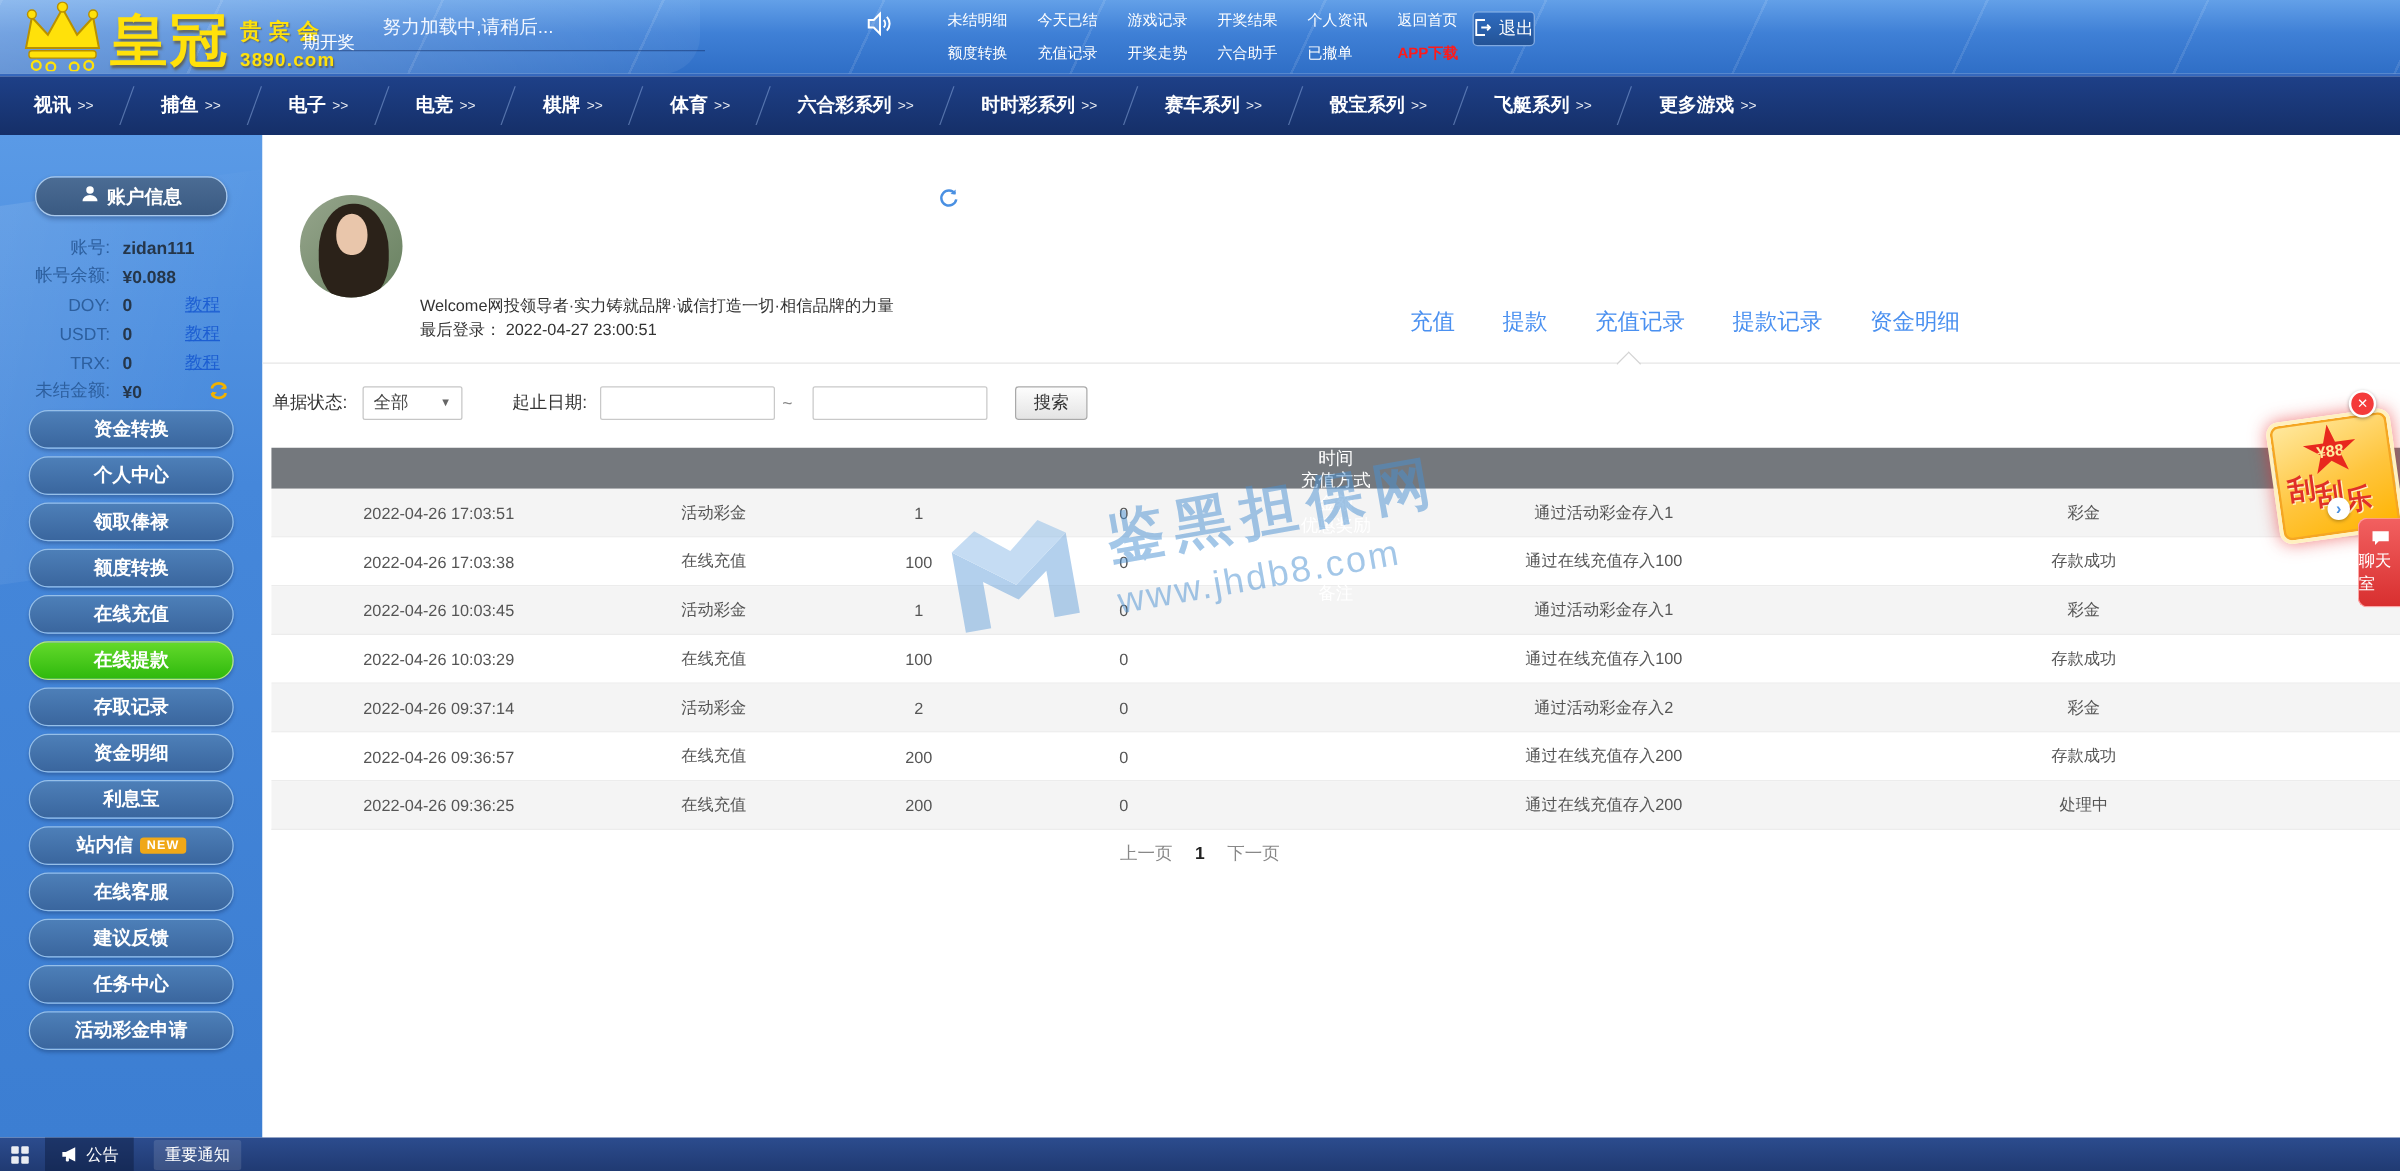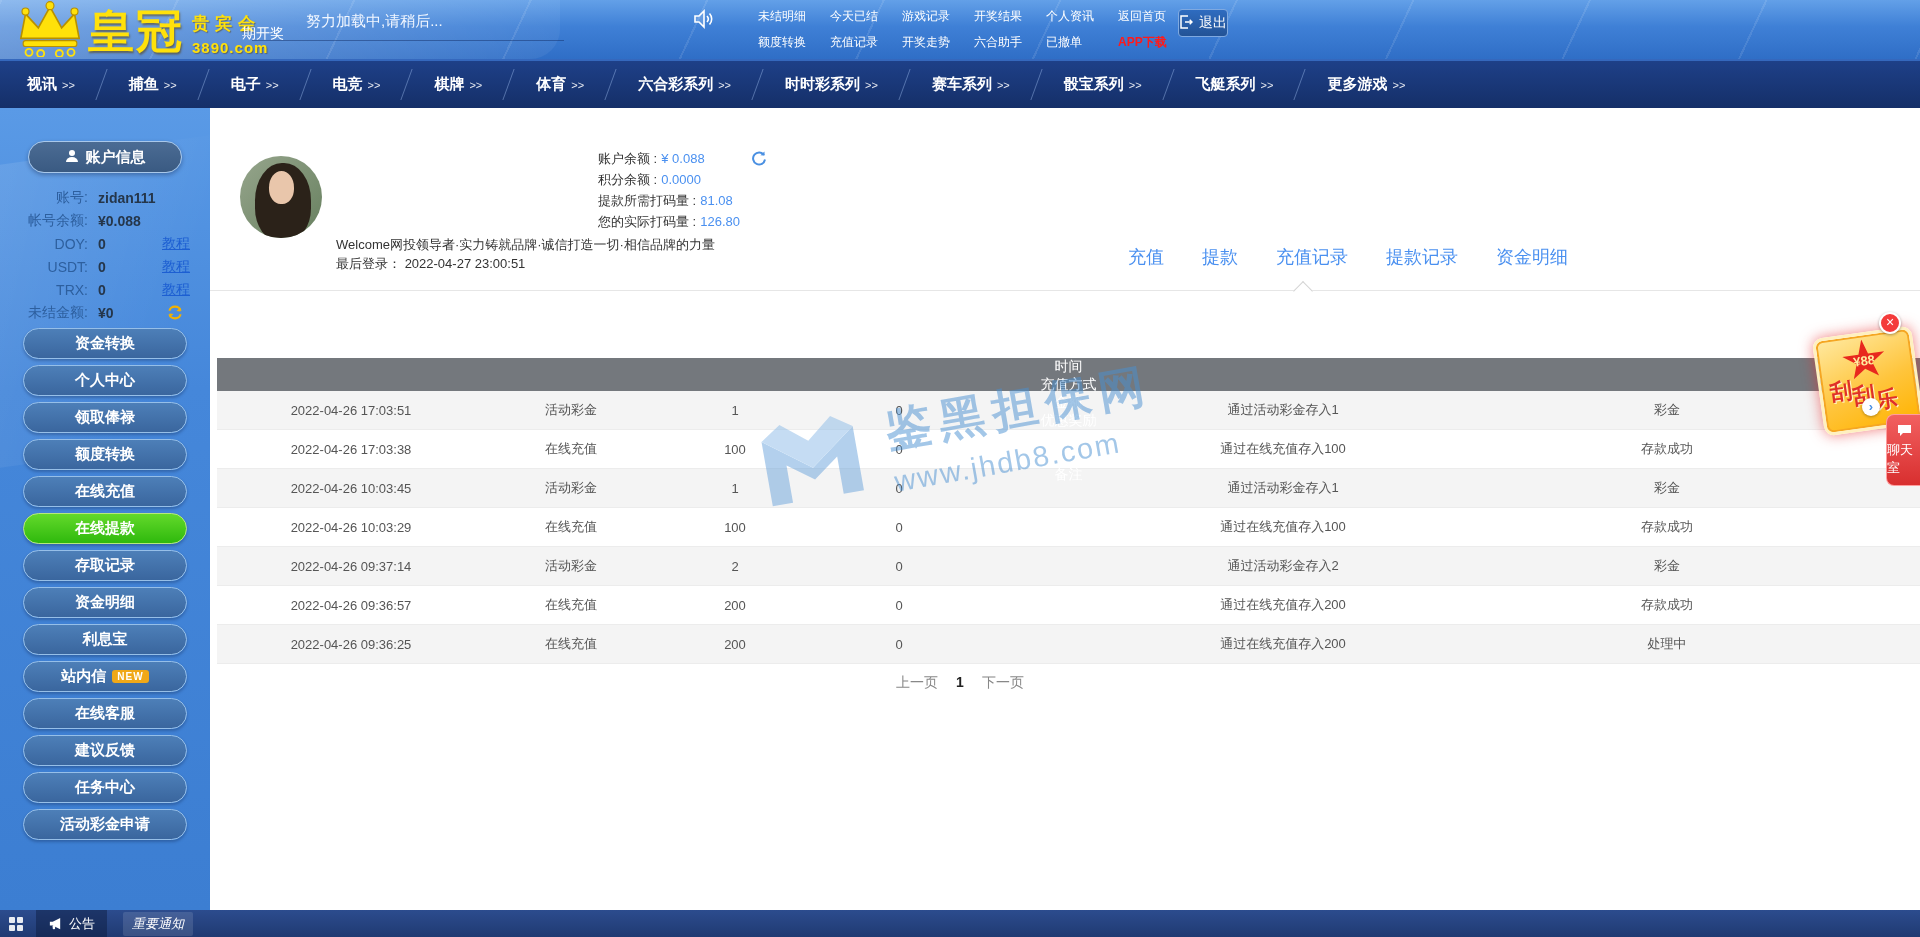--- a/index.html
+++ b/index.html
@@ -48,21 +48,21 @@
   .side::before{content:'';position:absolute;left:-80px;top:40px;width:420px;height:300px;
        background:linear-gradient(115deg,rgba(255,255,255,.14),transparent 60%);transform:rotate(-8deg);}
   .acct{position:absolute;left:28px;top:33px;width:154px;height:32px;border-radius:17px;
        display:flex;align-items:center;justify-content:center;gap:7px;cursor:pointer;
        background:linear-gradient(180deg,#4b6c94,#3a5a82);border:1px solid #a9c8ea;
        color:#fff;font-size:15px;font-weight:bold;box-shadow:0 2px 4px rgba(0,10,40,.3);font-family:inherit;}
   .side-info{position:absolute;left:0;top:78px;right:0;}
   .info-row{position:relative;display:flex;align-items:center;height:23px;font-size:14px;}
   .info-label{width:88px;text-align:right;color:#2d5f9e;}
   .info-value{margin-left:10px;color:#25364a;font-weight:bold;min-width:46px;}
-  .info-link{position:absolute;right:20px;color:#1d5fd2;text-decoration:underline;cursor:pointer;}
+  .info-link{position:absolute;right:34px;color:#1d5fd2;text-decoration:underline;cursor:pointer;}
   .info-refresh{position:absolute;right:26px;cursor:pointer;display:flex;}
   .side-menu{position:absolute;left:0;top:220px;right:0;}
   .pill{margin:0 auto 6px auto;width:164px;height:31px;border-radius:17px;box-sizing:border-box;
        display:flex;align-items:center;justify-content:center;cursor:pointer;
        background:linear-gradient(180deg,#4d7fb8,#3a669e);border:1px solid #96bfe8;
        color:#fff;font-size:15px;font-weight:bold;box-shadow:0 2px 3px rgba(0,10,40,.25);}
   .pill.active{background:linear-gradient(180deg,#63d92b,#2fb90d);border-color:#b7e87e;}
   .badge{margin-left:6px;background:#f0a818;color:#fff;font-size:10px;font-weight:bold;
        padding:1px 5px;border-radius:3px;letter-spacing:1px;}
 
@@ -139,21 +139,21 @@
        background:linear-gradient(180deg,#f26060,#d82f2f);border:1px solid #ff9d9d;border-right:none;
        border-radius:8px 0 0 8px;display:flex;flex-direction:column;align-items:center;justify-content:center;}
   .cch{font-size:13px;color:#fff;line-height:16px;}
 
   
   .foot{position:absolute;left:0;right:0;bottom:0;height:27px;z-index:30;display:flex;align-items:center;
        background:linear-gradient(180deg,#2c4c8e,#203a72);color:#fff;font-size:13px;}
   .foot-grid{margin-left:8px;display:flex;cursor:pointer;}
   .foot-notice{display:flex;align-items:center;gap:6px;height:27px;padding:0 12px;margin-left:12px;
        background:rgba(8,20,50,.4);cursor:pointer;}
-  .foot-imp{margin-left:16px;padding:3px 9px;background:rgba(255,255,255,.12);border-radius:2px;cursor:pointer;font-style:italic;}
+  .foot-imp{margin-left:16px;padding:3px 9px;background:rgba(255,255,255,.12);border-radius:2px;cursor:pointer;}
 </style>
 </head>
 <body>
 
 <div id="app">
 
   <header class="hdr">
     <div class="logo-tab"></div>
     <div class="logo">
       <span>
@@ -353,38 +353,20 @@
           <span>活动彩金申请</span>
         </div>
       </div>
   </aside>
 
   <main class="main">
     <div class="avatar">
         <i class="hair"></i>
         <i class="face"></i>
       </div>
-    <div class="stats">
-        <div class="stat-row">
-          <span class="st-l">账户余额 :</span>
-          <span class="st-v">¥ 0.088</span>
-        </div>
-        <div class="stat-row">
-          <span class="st-l">积分余额 :</span>
-          <span class="st-v">0.0000</span>
-        </div>
-        <div class="stat-row">
-          <span class="st-l">提款所需打码量 :</span>
-          <span class="st-v">81.08</span>
-        </div>
-        <div class="stat-row">
-          <span class="st-l">您的实际打码量 :</span>
-          <span class="st-v">126.80</span>
-        </div>
-      </div>
     <span class="refresh-main">
       <svg width="17" height="17" viewBox="0 0 17 17" fill="none">
         <path d="M14 5 A6 6 0 1 0 15 9.5" stroke="#4a90e2" stroke-width="2"></path>
         <path d="M14.5 1.5 L14.5 5.6 L10.4 5.2 Z" fill="#4a90e2"></path>
       </svg>
     </span>
     <div class="welcome">Welcome网投领导者·实力铸就品牌·诚信打造一切·相信品牌的力量</div>
     <div class="lastlogin">
       <span>最后登录：</span>
       <span>2022-04-27 23:00:51</span>
@@ -392,20 +374,32 @@
     <div class="tabs">
         <span class="tab">充值</span>
         <span class="tab">提款</span>
         <span class="tab on">充值记录</span>
         <span class="tab">提款记录</span>
         <span class="tab">资金明细</span>
       </div>
     <div class="divider"></div>
     <div class="caret"></div>
 
+    <div class="filter">
+      <span>单据状态:</span>
+      <div class="f-sel">
+        <span>全部</span>
+        <span class="arr">▼</span>
+      </div>
+      <span class="f-lbl2">起止日期:</span>
+      <input class="f-date" style="">
+      <span class="f-tilde">~</span>
+      <input class="f-date" style="">
+      <button class="f-search">搜索</button>
+    </div>
 
     <div class="table">
       <div class="thead">
           <div class="th c0">时间</div>
           <div class="th c1">充值方式</div>
           <div class="th c2">金额</div>
           <div class="th c3">优惠奖励</div>
           <div class="th c4">交易描述</div>
           <div class="th c5">单据状态</div>
           <div class="th c6">备注</div>

